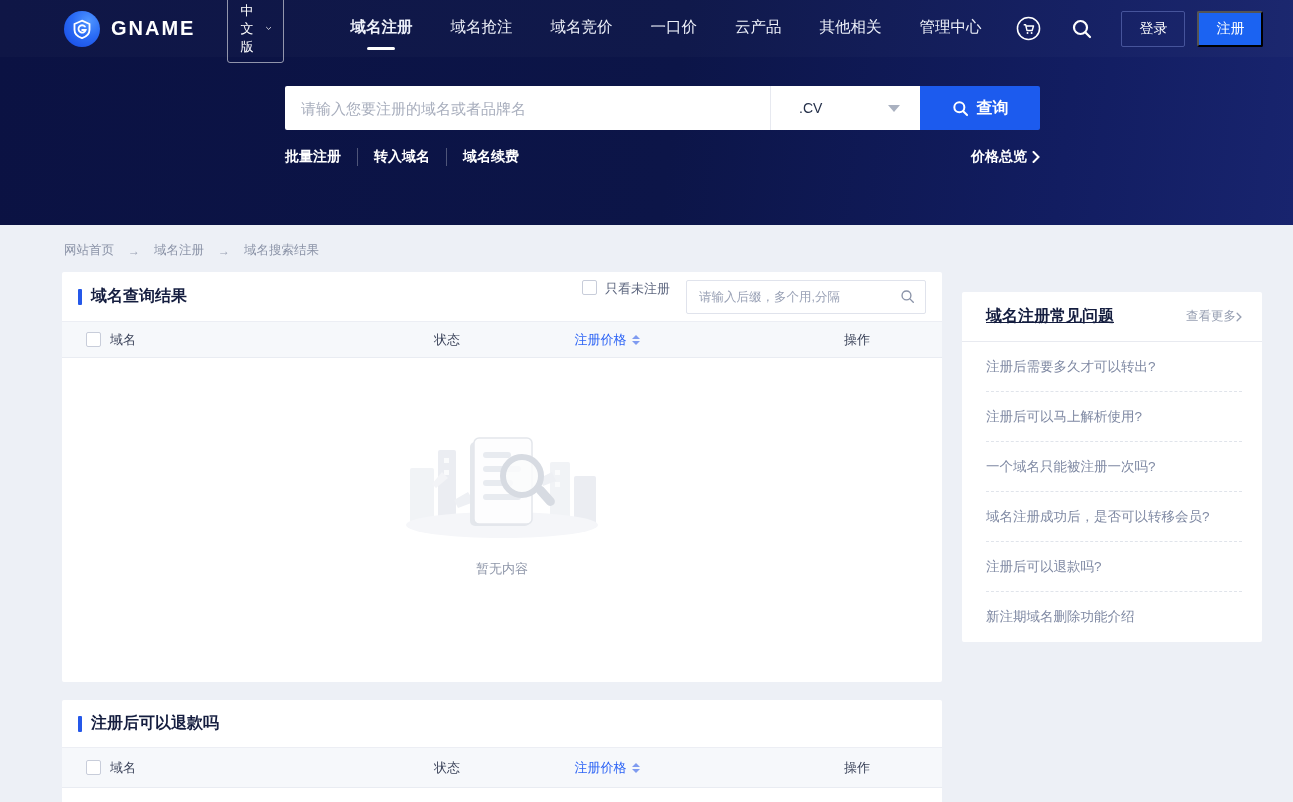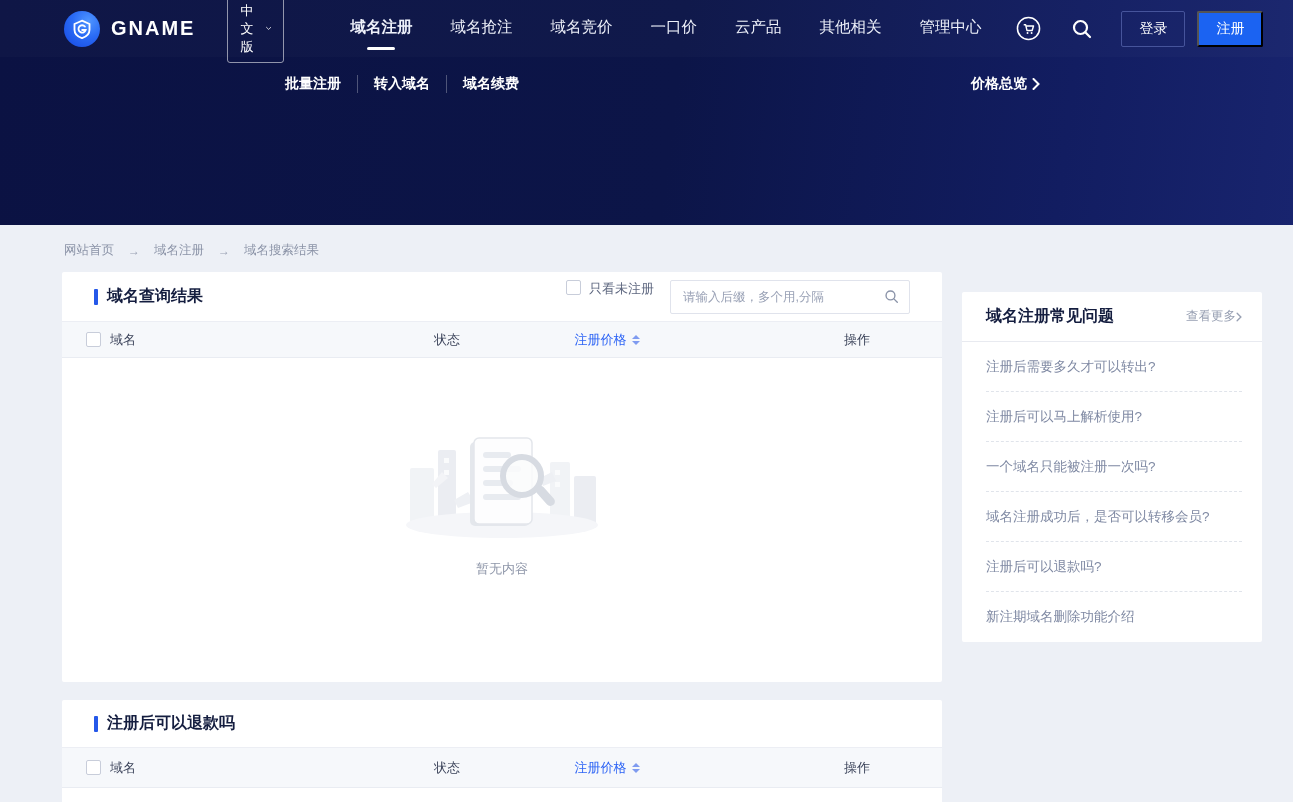--- a/index.html
+++ b/index.html
@@ -42,21 +42,21 @@
   .breadcrumb { padding:17px 0 13px 64px; display:flex; align-items:center; gap:14px; font-size:12.5px; color:#8b93a7; }
   .crumb { cursor:pointer; }
   .crumb-sep { color:#9aa1b3; font-size:12px; }
 
   
   .main { display:flex; padding-left:62px; }
   .left-col { width:880px; }
   .right-col { width:300px; margin-left:20px; }
 
   .panel { background:#fff; border-radius:2px; }
-  .panel-head { height:50px; display:flex; align-items:center; padding:0 32px; border-bottom:1px solid #ecEEf4; border-bottom:1px solid #eceef4; }
+  .panel-head { height:50px; display:flex; align-items:center; padding:0 16px; border-bottom:1px solid #ecEEf4; border-bottom:1px solid #eceef4; }
   .panel-title { font-size:16px; font-weight:bold; color:#141d3f; display:flex; align-items:center; }
   .panel-title::before { content:""; width:4px; height:16px; background:#2558e9; border-radius:1px; margin-right:9px; display:inline-block; }
   .head-controls { margin-left:auto; display:flex; align-items:flex-start; gap:16px; }
   .checkbox { width:15px; height:15px; border:1px solid #c8cdda; border-radius:2px; background:#fff; display:inline-block; cursor:pointer; flex:0 0 auto; }
   .cb-label { font-size:13px; color:#5f6880; margin-left:-8px; }
   .suffix-box { width:240px; height:34px; border:1px solid #e0e3ec; border-radius:2px; display:flex; align-items:center; padding:0 10px 0 12px; }
   .suffix-input { border:none; outline:none; flex:1; font-size:12.5px; color:#333; }
   .suffix-input::placeholder { color:#9aa2b6; }
 
   .thead { height:36px; background:#f6f8fb; border-bottom:1px solid #e9ecf2; display:grid; grid-template-columns:300px 170px 150px 1fr 170px; align-items:center; font-size:13px; color:#3a4259; }
@@ -83,21 +83,21 @@
   .banner-line1 { color:#fff; font-size:15px; position:relative; z-index:2; }
   .banner-line2 { margin-top:9px; font-size:21px; font-weight:bold; color:#fff; position:relative; z-index:2; }
   .banner-price { color:#f6c51e; }
   .banner-cta { margin-top:16px; display:inline-flex; align-items:center; gap:4px; background:#fff; color:#2055e8; font-size:12.5px; font-weight:bold; padding:7px 13px; border-radius:4px; position:relative; z-index:2; cursor:pointer; }
   .banner-dots { position:absolute; right:18px; bottom:13px; display:flex; align-items:center; gap:6px; z-index:2; }
   .dot { width:8px; height:8px; border-radius:50%; background:rgba(255,255,255,.45); cursor:pointer; }
   .dot.active { background:#fff; width:9px; height:9px; }
 
   .faq-panel { margin-top:20px; background:#fff; border-radius:2px; }
   .faq-head { height:50px; display:flex; align-items:center; justify-content:space-between; padding:0 20px 0 24px; border-bottom:1px solid #e8eaf0; }
-  .faq-title { font-size:16px; font-weight:bold; color:#141d3f; }
+  .faq-title { font-size:16px; font-weight:bold; color:#141d3f;text-decoration:underline; }
   .faq-more { display:flex; align-items:center; font-size:12.5px; color:#98a0b3; cursor:pointer; }
   .faq-list { padding:0 20px 0 24px; }
   .faq-item { height:50px; display:flex; align-items:center; font-size:13.5px; color:#7f89a3; border-bottom:1px dashed #e0e4eb; cursor:pointer; }
   .faq-item:last-child { border-bottom:none; }
 </style>
 </head>
 <body>
 
 <div class="header-wrap">
   <div class="topbar">
@@ -140,20 +140,34 @@
             <line x1="14.5" y1="14.5" x2="19" y2="19" stroke="#ffffff" stroke-width="2.2" stroke-linecap="round"></line>
           </svg>
       </span>
     </div>
     <div class="auth">
       <button class="btn-login">登录</button>
       <button class="btn-register">注册</button>
     </div>
   </div>
 
+  <div class="search-row">
+    <input class="search-input" type="text" placeholder="请输入您要注册的域名或者品牌名" style="">
+    <div class="tld-select">
+      <span class="tld-value">.CV</span>
+      <span class="caret-down"></span>
+    </div>
+    <div class="btn-search">
+      <svg width="17" height="17" viewBox="0 0 22 22">
+          <circle cx="9.5" cy="9.5" r="6.5" fill="none" stroke="#ffffff" stroke-width="2.6"></circle>
+          <line x1="14.5" y1="14.5" x2="19.5" y2="19.5" stroke="#ffffff" stroke-width="2.6" stroke-linecap="round"></line>
+        </svg>
+      <span>查询</span>
+    </div>
+  </div>
 
   <div class="quick-row">
     <span class="quick-link">批量注册</span>
     <span class="quick-link">转入域名</span>
     <span class="quick-link">域名续费</span>
     <span class="price-overview">
       <span>价格总览</span>
       <svg width="8" height="12" viewBox="0 0 8 12">
           <path d="M1.5 1 L6.5 6 L1.5 11" fill="none" stroke="#ffffff" stroke-width="2" stroke-linecap="round"></path>
         </svg>

